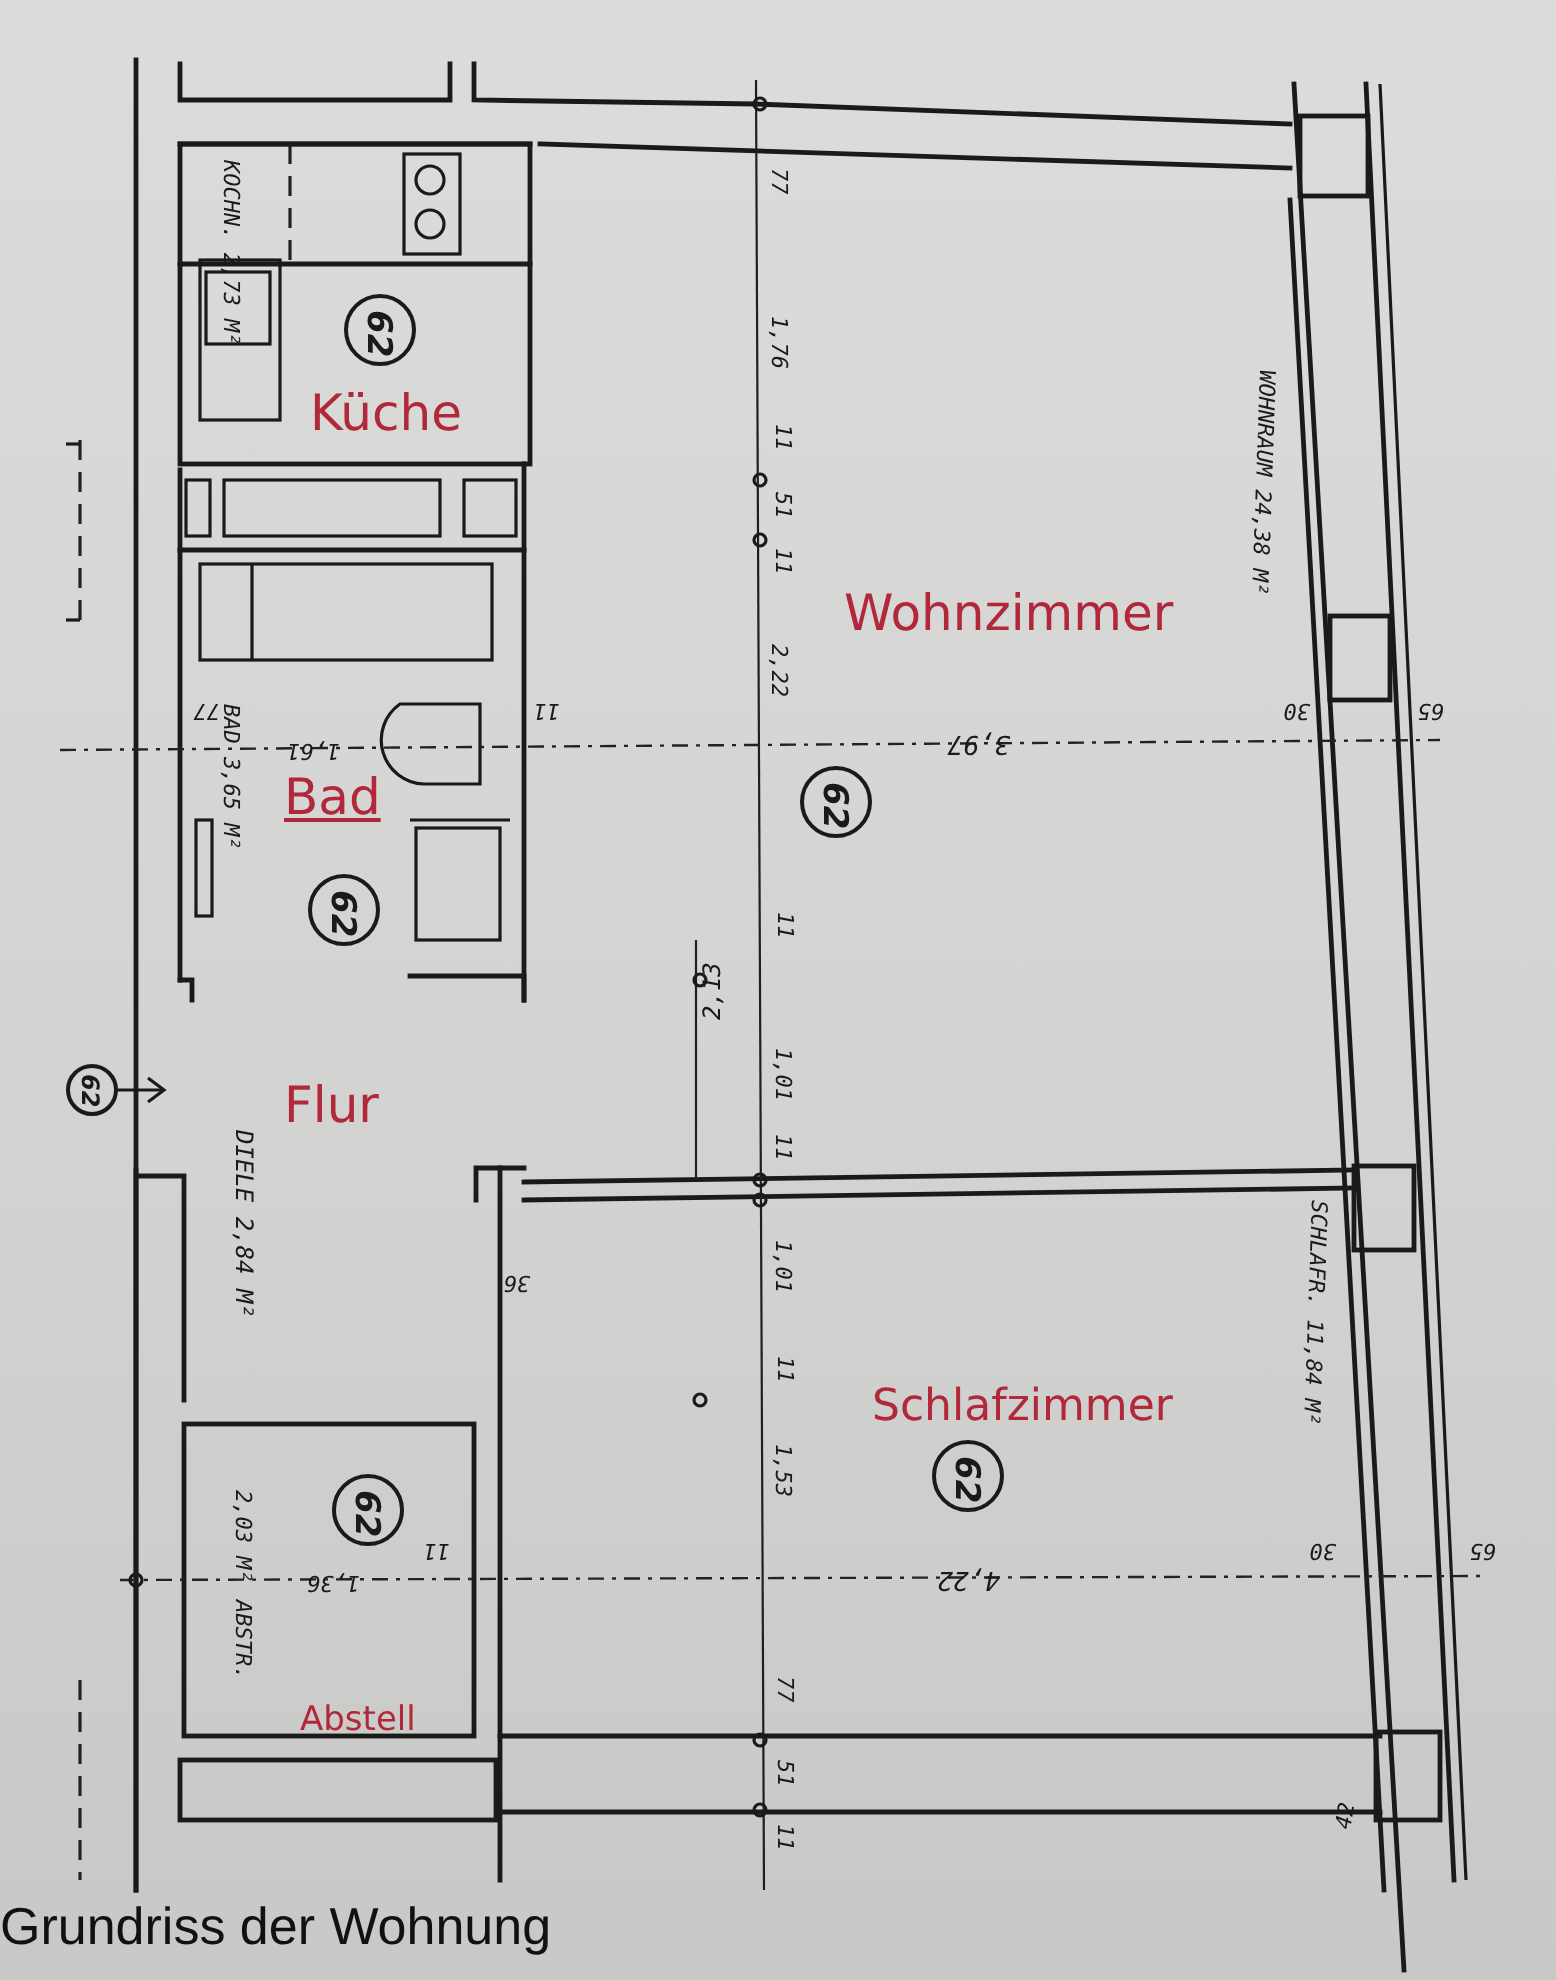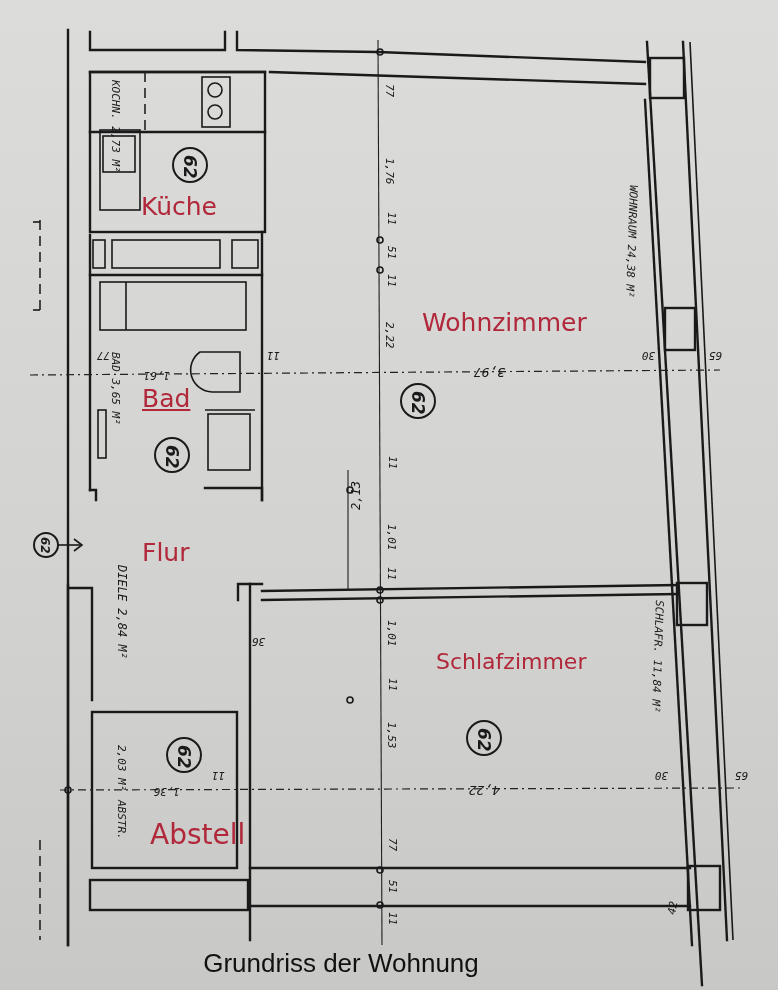--- a/index.html
+++ b/index.html
@@ -19,21 +19,21 @@
   .dash { stroke: #222; fill: none; stroke-width: 1.2; stroke-dasharray: 8 4 2 4; }
   .dashs { stroke: #222; fill: none; stroke-width: 1.6; stroke-dasharray: 10 6; }
   .hand { font-family: "DejaVu Sans Mono", monospace; font-style: italic; fill: #1a1a1a; font-size: 11px; }
   .circ { stroke: #1a1a1a; fill: none; stroke-width: 2; }
   .cnum { font-family: "DejaVu Sans", sans-serif; font-weight: bold; font-style: italic; font-size: 17px; fill: #1a1a1a; }
   .room-label {
     position: absolute; color: #b0283a; font-family: "DejaVu Sans", sans-serif;
     font-size: 25px; line-height: 1; white-space: nowrap;
   }
   .caption {
-    position: absolute; left: 0; width: 682px; top: 948px; text-align: center;
+    position: absolute; left: 0; width: 682px; top: 948px; 
     font-family: "Liberation Sans", sans-serif; font-size: 26px; color: #111;
   }
 </style>
 </head>
 <body>
 
 <div class="paper"></div>
 
 <svg class="plan" width="778" height="990" viewBox="0 0 778 990">
 
@@ -188,20 +188,20 @@
     <text class="hand" transform="translate(655,352) rotate(180)">30</text>
     <text class="hand" transform="translate(722,352) rotate(180)">65</text>
     <text class="hand" transform="translate(668,772) rotate(180)">30</text>
     <text class="hand" transform="translate(748,772) rotate(180)">65</text>
     <text class="hand" transform="translate(280,352) rotate(180)">11</text>
     <text class="hand" transform="translate(110,352) rotate(180)">77</text>
     <text class="hand" transform="translate(675,915) rotate(-80)">42</text>
   </g>
 </svg>
 
-<div class="room-label" style="left:141px; top:194px;">Küche</div>
-<div class="room-label" style="left:422px; top:294px;margin-top:16px;">Wohnzimmer</div>
+<div class="room-label" style="left:155px; top:194px;">Küche</div>
+<div class="room-label" style="left:422px; top:294px;">Wohnzimmer</div>
 <div class="room-label" style="left:142px; top:386px;text-decoration:underline;">Bad</div>
 <div class="room-label" style="left:142px; top:540px;">Flur</div>
-<div class="room-label" style="left:436px; top:651px; font-size:22px;">Schlafzimmer</div>
-<div class="room-label" style="left:150px; top:821px; font-size:28px;">Abstell</div>
+<div class="room-label" style="left:436px; top:693px; font-size:22px;">Schlafzimmer</div>
+<div class="room-label" style="left:150px; top:852px; font-size:17px;">Abstell</div>
 
 <div class="caption">Grundriss der Wohnung</div>
 
 </body></html>

